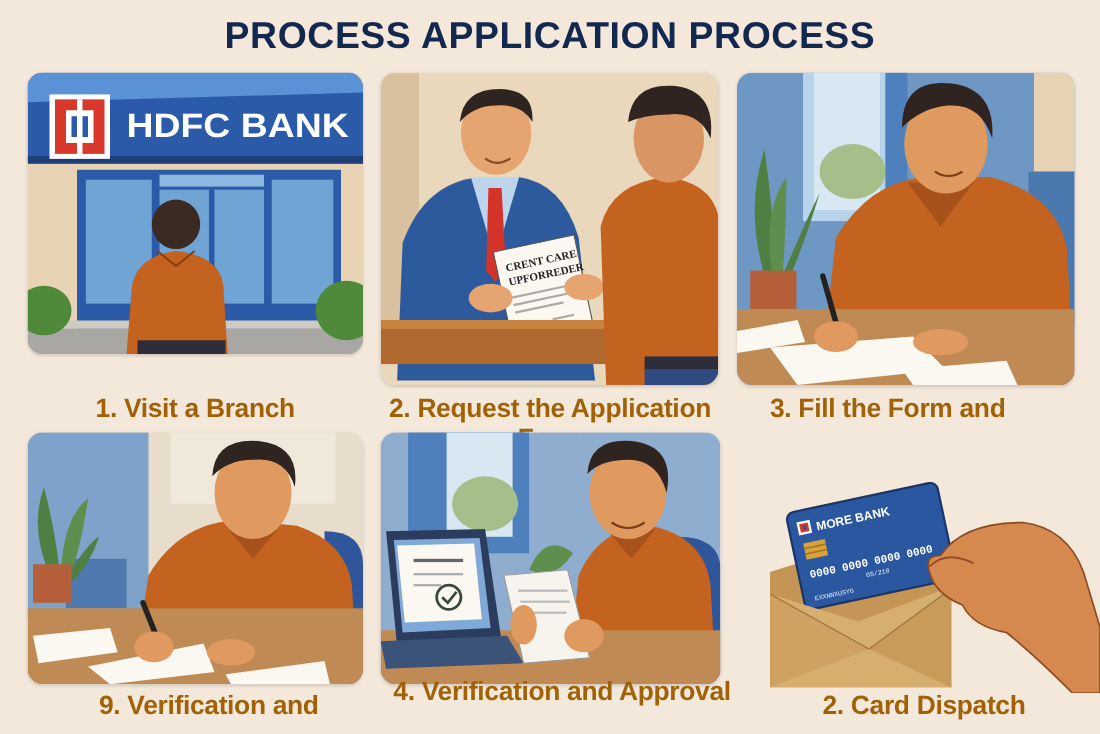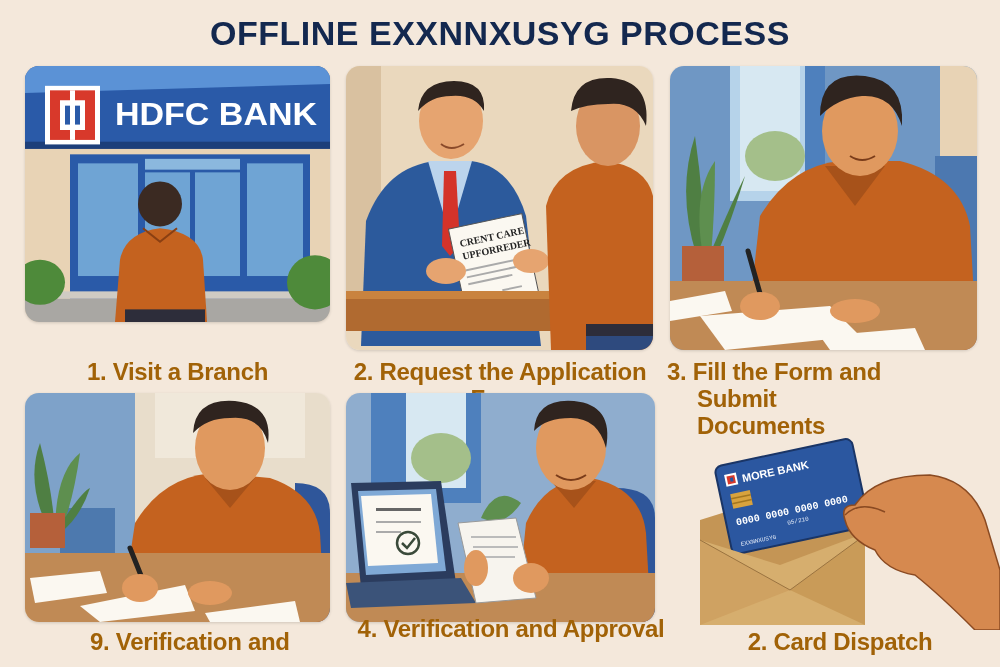--- a/index.html
+++ b/index.html
@@ -25,30 +25,30 @@
     letter-spacing: -0.3px;
   }
   #p1 { left: 25px; top: 66px; width: 305px; height: 256px; }
   #p2 { left: 346px; top: 66px; width: 307px; height: 284px; }
   #p3 { left: 670px; top: 66px; width: 307px; height: 284px; }
   #p4 { left: 25px; top: 393px; width: 305px; height: 229px; }
   #p5 { left: 346px; top: 393px; width: 309px; height: 229px; }
   #p6 { position: absolute; left: 700px; top: 420px; width: 300px; height: 210px; }
   #c1 { left: 25px; top: 358px; width: 305px; }
   #c2 { left: 340px; top: 358px; width: 320px; }
-  #c3 { left: 667px; top: 358px; width: 240px; text-align: left; }
+  #c3 { left: 700px; top: 358px; width: 240px; text-align: left; }
   #c3 .l2 { display: block; padding-left: 30px; }
   #c4 { left: 25px; top: 628px; width: 305px; text-align: left; padding-left: 65px; }
   #c5 { left: 346px; top: 615px; width: 330px; }
   #c6 { left: 720px; top: 628px; width: 240px; }
 </style>
 </head>
 <body>
 
-<div class="title">OFFLINE EXXNNXUSYG PROCESS</div>
+<div class="title">PROCESS APPLICATION PROCESS</div>
 
 <div class="panel" id="p1">
   <svg viewBox="0 0 305 284" preserveAspectRatio="none">
     <rect width="305" height="284" fill="#e8d3b5"></rect>
     <rect width="305" height="90" fill="#2a5aa8"></rect>
     <polygon points="0,0 305,0 305,20 0,30" fill="#5b92d6"></polygon>
     <rect x="0" y="84" width="305" height="8" fill="#1d3f7a"></rect>
     <g>
       <rect x="20" y="22" width="55" height="65" fill="#fff"></rect>
       <rect x="25" y="27" width="45" height="55" fill="#d8392b"></rect>
@@ -131,21 +131,20 @@
     <polygon points="30,250 160,240 190,270 55,284" fill="#fbf8f1"></polygon>
     <polygon points="0,235 55,225 62,245 0,255" fill="#fbf8f1"></polygon>
     <polygon points="150,270 245,262 255,284 160,284" fill="#fbf8f1"></polygon>
     <line x1="78" y1="185" x2="95" y2="245" stroke="#222" stroke-width="5" stroke-linecap="round"></line>
     <ellipse cx="90" cy="240" rx="20" ry="14" fill="#e0995f"></ellipse>
     <ellipse cx="185" cy="245" rx="25" ry="12" fill="#e0995f"></ellipse>
   </svg>
 </div>
 <div class="caption" id="c3">
   <span>3. Fill the Form and</span>
-  <span class="l2">Submit Documents</span>
 </div>
 
 <div class="panel" id="p4">
   <svg viewBox="0 0 305 229" preserveAspectRatio="none">
     <rect width="305" height="229" fill="#e8ddcb"></rect>
     <rect width="110" height="170" fill="#7ea2c9"></rect>
     <rect x="130" y="0" width="150" height="65" fill="#f0e8da"></rect>
     <rect x="35" y="115" width="55" height="45" fill="#4d79ae"></rect>
     <path d="M25 140 Q0 90 15 50 Q28 100 30 140 Z" fill="#4f7f43"></path>
     <path d="M30 140 Q30 80 55 60 Q48 110 35 140 Z" fill="#5e8f4f"></path>

